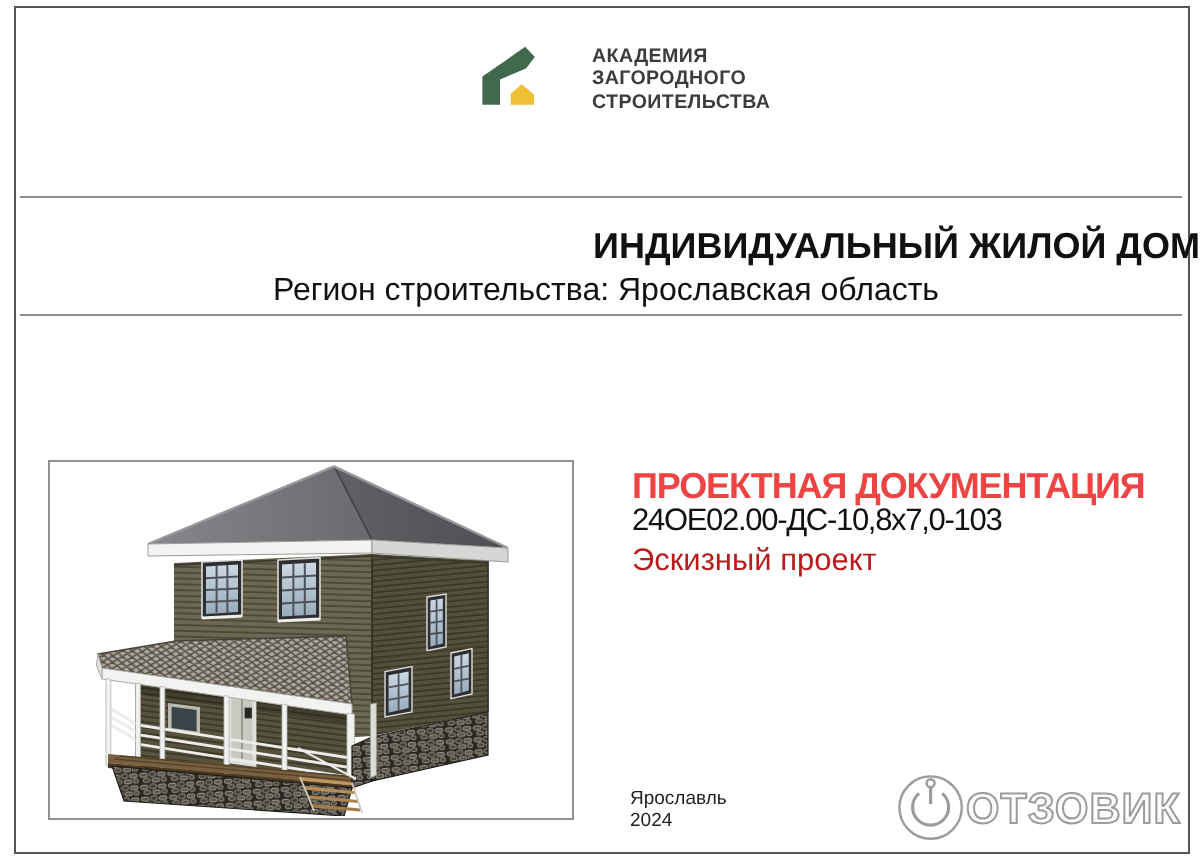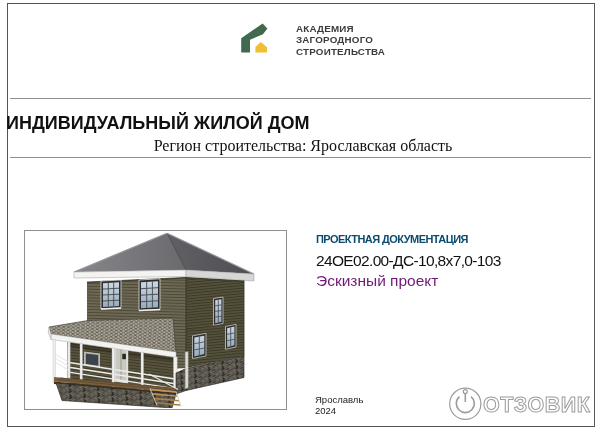--- a/index.html
+++ b/index.html
@@ -14,23 +14,23 @@
 
 <svg class="abs" style="left:238px;top:18px;" width="34" height="38" viewBox="238 18 34 38">
   <path d="M241.2,52.4 L241.2,38.3 L262.6,23.4 L267.4,28.5 L263.0,34.2 L250.0,39.7 L250.0,52.4 Z" fill="#41694e"></path>
   <path d="M255.4,46.9 L260.8,42.1 L267.0,47.3 L267.0,52.4 L255.4,52.4 Z" fill="#efbf35"></path>
 </svg>
 
 <div class="abs" style="left:276px;top:23px;width:130px;font-size:9.8px;font-weight:bold;color:#3c3c3c;letter-spacing:0.2px;line-height:11.4px;margin-left:20px;">АКАДЕМИЯ<br>ЗАГОРОДНОГО<br>СТРОИТЕЛЬСТВА</div>
 
 <div class="abs" style="left:10px;top:98px;width:581px;height:1px;background:#8f8f8f;"></div>
 
-<div class="abs" style="left:6px;top:113px;width:594px;text-align:left;font-size:18px;font-weight:bold;color:#111111;">ИНДИВИДУАЛЬНЫЙ ЖИЛОЙ ДОМ</div>
-
-<div class="abs" style="left:6px;top:137px;width:594px;text-align:center;font-size:16px;color:#111111;font-family:Liberation Serif, serif;">Регион строительства: Ярославская область</div>
+<div class="abs" style="left:6px;top:113px;width:594px;text-align:right;font-size:18px;font-weight:bold;color:#111111;">ИНДИВИДУАЛЬНЫЙ ЖИЛОЙ ДОМ</div>
+
+<div class="abs" style="left:6px;top:137px;width:594px;text-align:center;font-size:16px;color:#111111;">Регион строительства: Ярославская область</div>
 
 <div class="abs" style="left:10px;top:157px;width:581px;height:1px;background:#8f8f8f;"></div>
 
 <div class="abs" style="left:24px;top:230px;width:261px;height:178px;border:1px solid #909090;"></div>
 
 <svg class="abs" style="left:25px;top:231px;" width="260" height="177" viewBox="25 231 260 177">
   <defs>
     <linearGradient id="paneg" x1="0" y1="0" x2="0" y2="1">
       <stop offset="0" stop-color="#cdd8e2"></stop>
         <stop offset="0.55" stop-color="#aebfcd"></stop>
@@ -176,25 +176,25 @@
 
   <g>
     <path d="M150,388.5 L176,391.3 L176,392.8 L150,390.2 Z" fill="#c0965f"></path>
     <path d="M152,393 L177.5,395.6 L177.5,397.1 L152,394.7 Z" fill="#b78d58"></path>
     <path d="M154,397.6 L179,400 L179,401.5 L154,399.3 Z" fill="#ad8350"></path>
     <path d="M156,402 L180,404.3 L180,405.8 L156,403.8 Z" fill="#a37a48"></path>
     <path d="M150,388.5 L157,405.5 M176,391.3 L181,406.5" stroke="#cfc9bd" stroke-width="0.9"></path>
   </g>
 </svg>
 
-<div class="abs" style="left:316px;top:232.5px;font-size:11px;font-weight:bold;color:#0c4a6e;letter-spacing:-0.55px;">ПРОЕКТНАЯ ДОКУМЕНТАЦИЯ</div>
+<div class="abs" style="left:316px;top:232.5px;font-size:18px;font-weight:bold;color:#ef4444;letter-spacing:-0.55px;">ПРОЕКТНАЯ ДОКУМЕНТАЦИЯ</div>
 
 <div class="abs" style="left:316px;top:252px;font-size:15.5px;color:#111111;letter-spacing:-0.65px;">24ОЕ02.00-ДС-10,8х7,0-103</div>
 
-<div class="abs" style="left:316px;top:271.5px;font-size:15.5px;color:#701a75;">Эскизный проект</div>
+<div class="abs" style="left:316px;top:271.5px;font-size:15.5px;color:#b91c1c;">Эскизный проект</div>
 
 <div class="abs" style="left:315px;top:395px;font-size:9.5px;color:#222222;line-height:10.8px;">Ярославль<br>2024</div>
 
 <svg class="abs" style="left:440px;top:375px;" width="160" height="50" viewBox="440 375 160 50">
   <g stroke="#9c9c9c" fill="none">
     <circle cx="465.3" cy="403.8" r="15.6" fill="#ffffff" stroke-width="1.2"></circle>
     <path d="M459.5,396.7 A9 9 0 1 0 471.1,396.7" stroke-width="1.6"></path>
     <path d="M465.3,393.5 L465.3,402" stroke-width="1.6"></path>
     <circle cx="465.3" cy="391.6" r="2" stroke-width="1.2" fill="#ffffff"></circle>
   </g>

